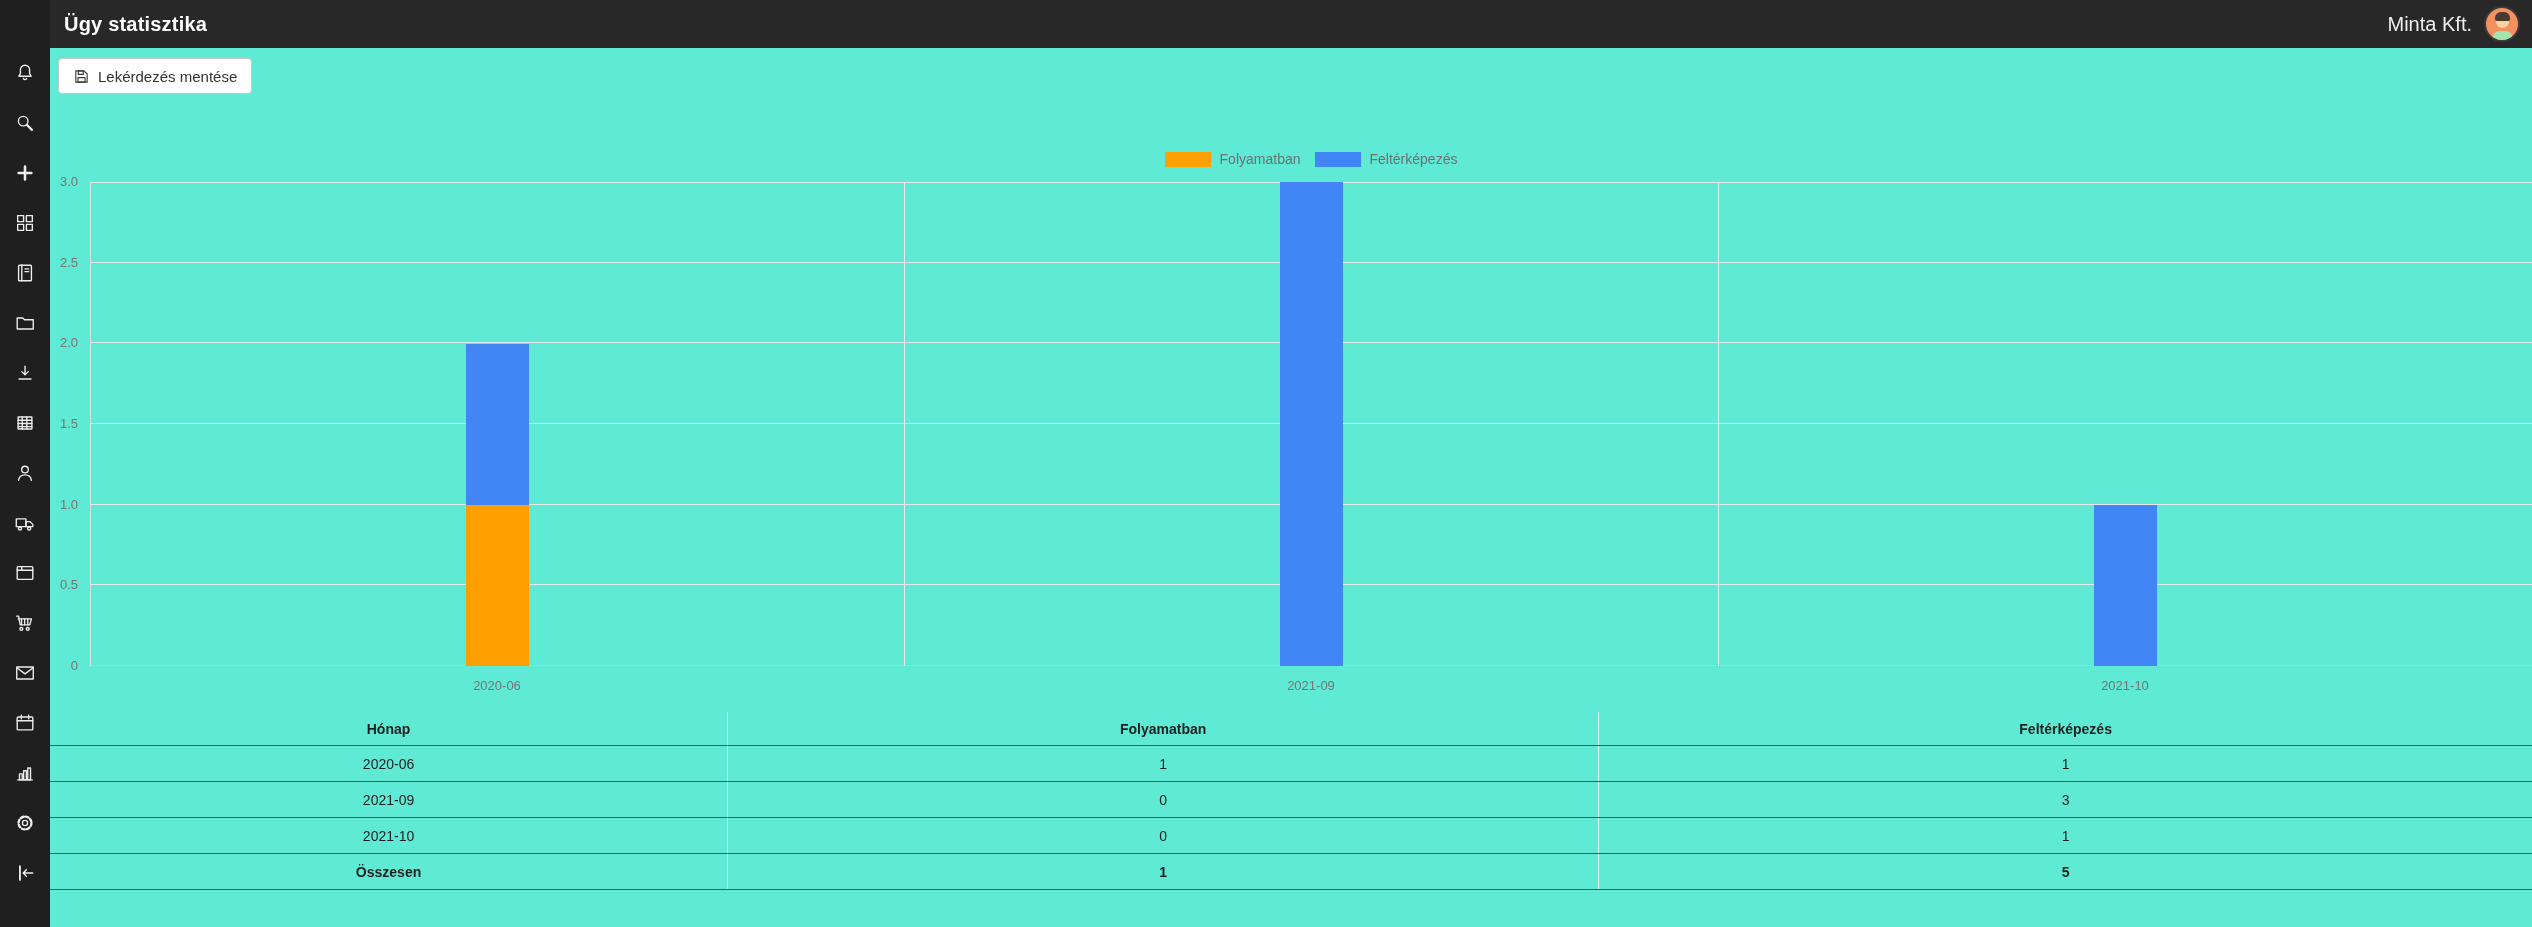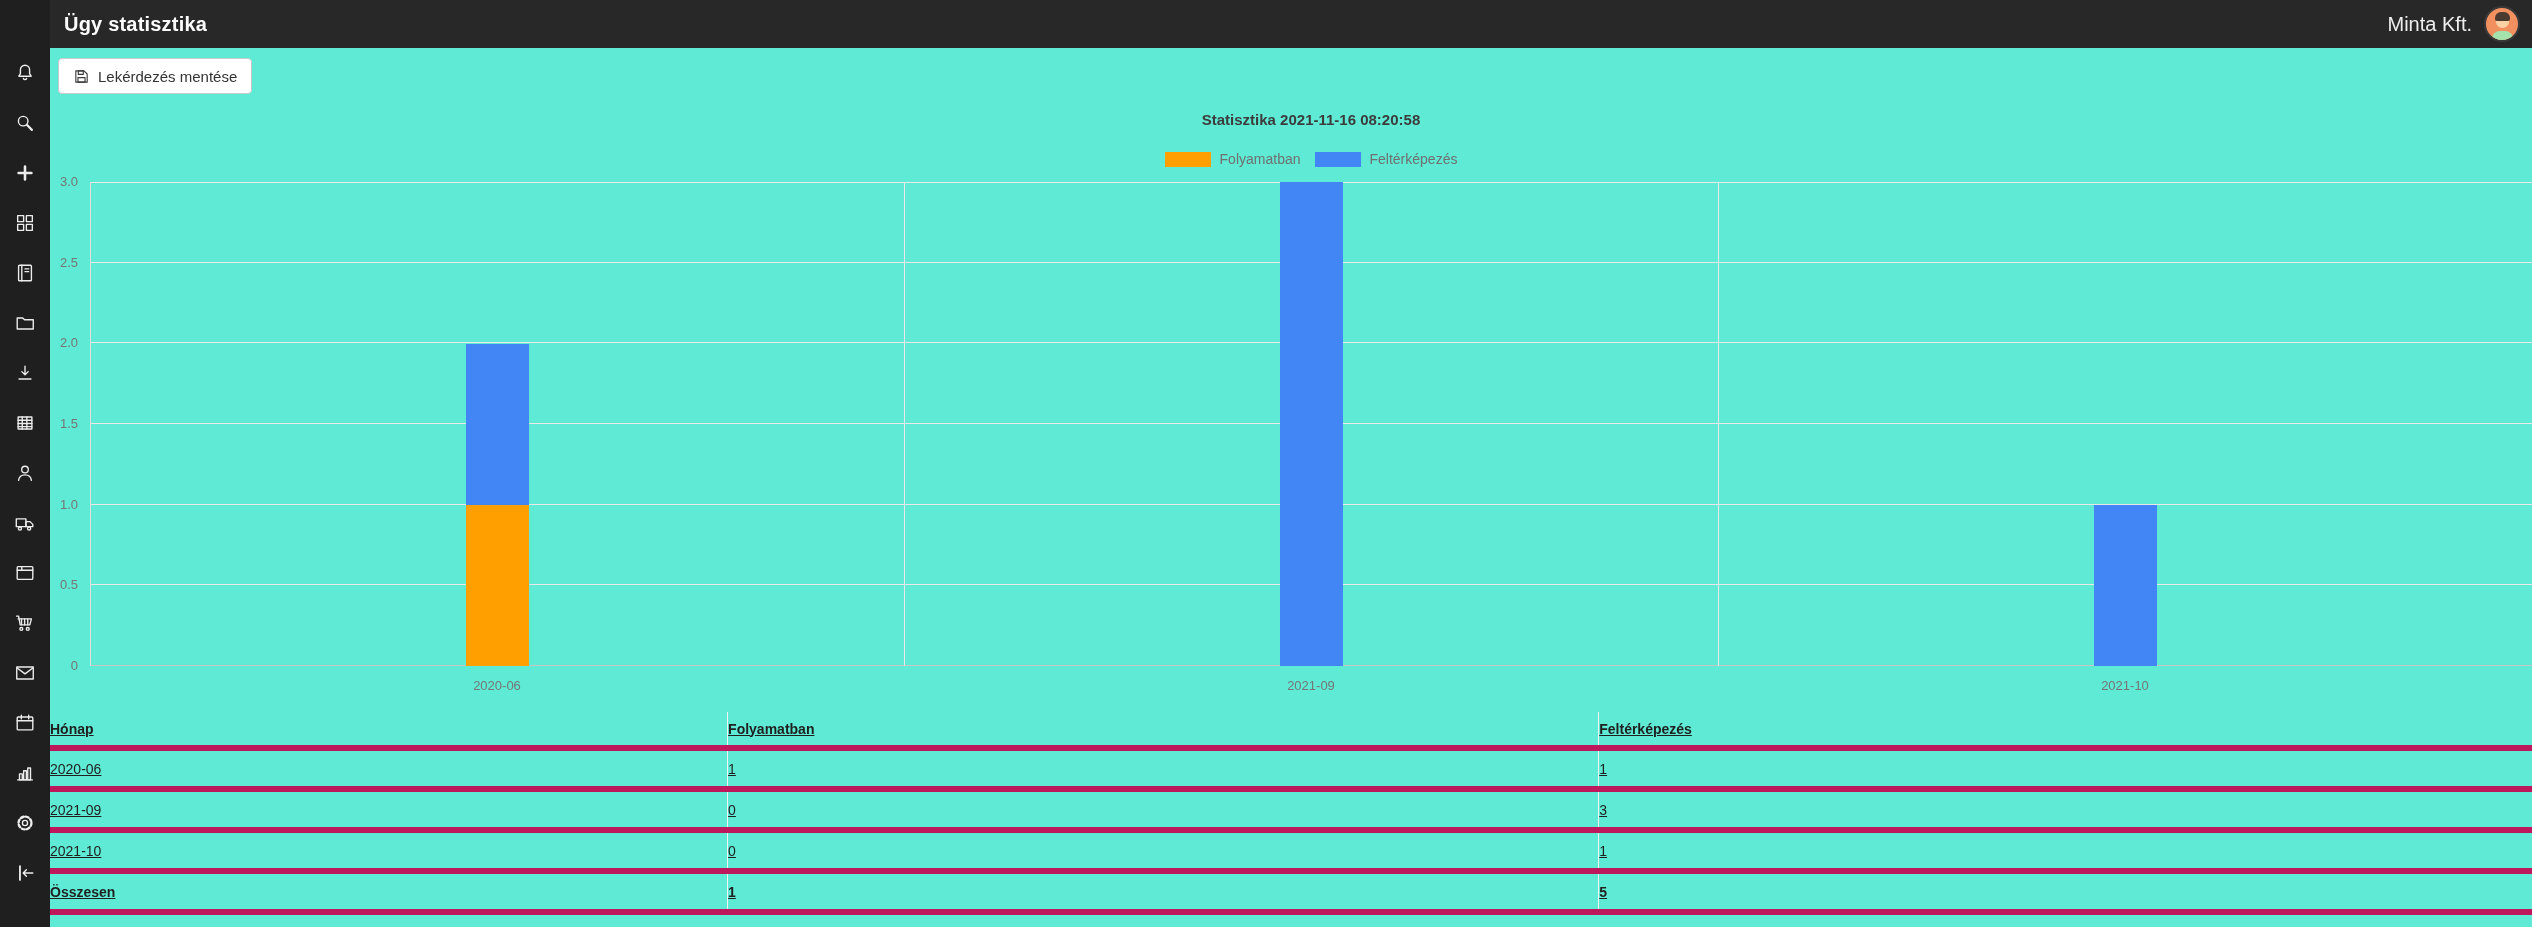--- a/index.html
+++ b/index.html
@@ -42,22 +42,22 @@
   .hgrid{position:absolute;left:0;width:100%;height:1px;background:#e9e9e9;}
   .hgrid.zero{background:#c6c6c6;}
   .vgrid{position:absolute;top:0;width:1px;height:100%;background:#e9e9e9;}
   .vaxis{position:absolute;left:0;top:0;width:1px;height:100%;background:#dedede;}
   .ylabel{position:absolute;left:-84px;width:72px;text-align:right;font-size:13px;color:#767676;line-height:16px;}
   .xlabel{position:absolute;width:140px;text-align:center;font-size:13px;color:#767676;}
   .bar-seg{position:absolute;width:63px;}
 
   
   .stats-table{position:absolute;left:50px;top:712px;width:2482px;border-collapse:collapse;table-layout:fixed;}
-  .stats-table th,.stats-table td{font-size:14px;color:#1f1f1f;text-align:left;
-        border-bottom:6px solid #be185d;border-right:1px solid #f2f2f2;padding:0;text-decoration:underline;}
+  .stats-table th,.stats-table td{font-size:14px;color:#1f1f1f;text-align:center;
+        border-bottom:1px solid #be185d;border-right:1px solid #f2f2f2;padding:0;}
   .stats-table th{height:33px;font-weight:bold;}
   .stats-table td{height:35px;font-weight:normal;}
   .stats-table th:last-child,.stats-table td:last-child{border-right:none;}
   .stats-table tfoot td{font-weight:bold;}
 </style>
 </head>
 <body>
 
 <div class="page">
 
@@ -186,21 +186,20 @@
 
   <button class="save-btn">
     <svg width="17" height="17" viewBox="0 0 24 24" fill="none" stroke="#3a3a3a" stroke-width="1.6" stroke-linejoin="round">
       <path d="M4 4h11.5L20 8.5V20H4z"></path>
         <rect x="7.5" y="4" width="7" height="5"></rect>
         <rect x="7" y="13.5" width="10" height="6.5"></rect>
     </svg>
     <span>Lekérdezés mentése</span>
   </button>
 
-  <div class="chart-title">Statisztika 2021-11-16 08:20:58</div>
 
   <div class="legend">
     <div class="legend-entry">
       <span class="legend-swatch" id="sw0" style="background: rgb(255, 160, 0);"></span>
       <span class="legend-label">Folyamatban</span>
     </div>
     <div class="legend-entry">
       <span class="legend-swatch" id="sw1" style="background: rgb(66, 133, 244);"></span>
       <span class="legend-label">Feltérképezés</span>
     </div>

